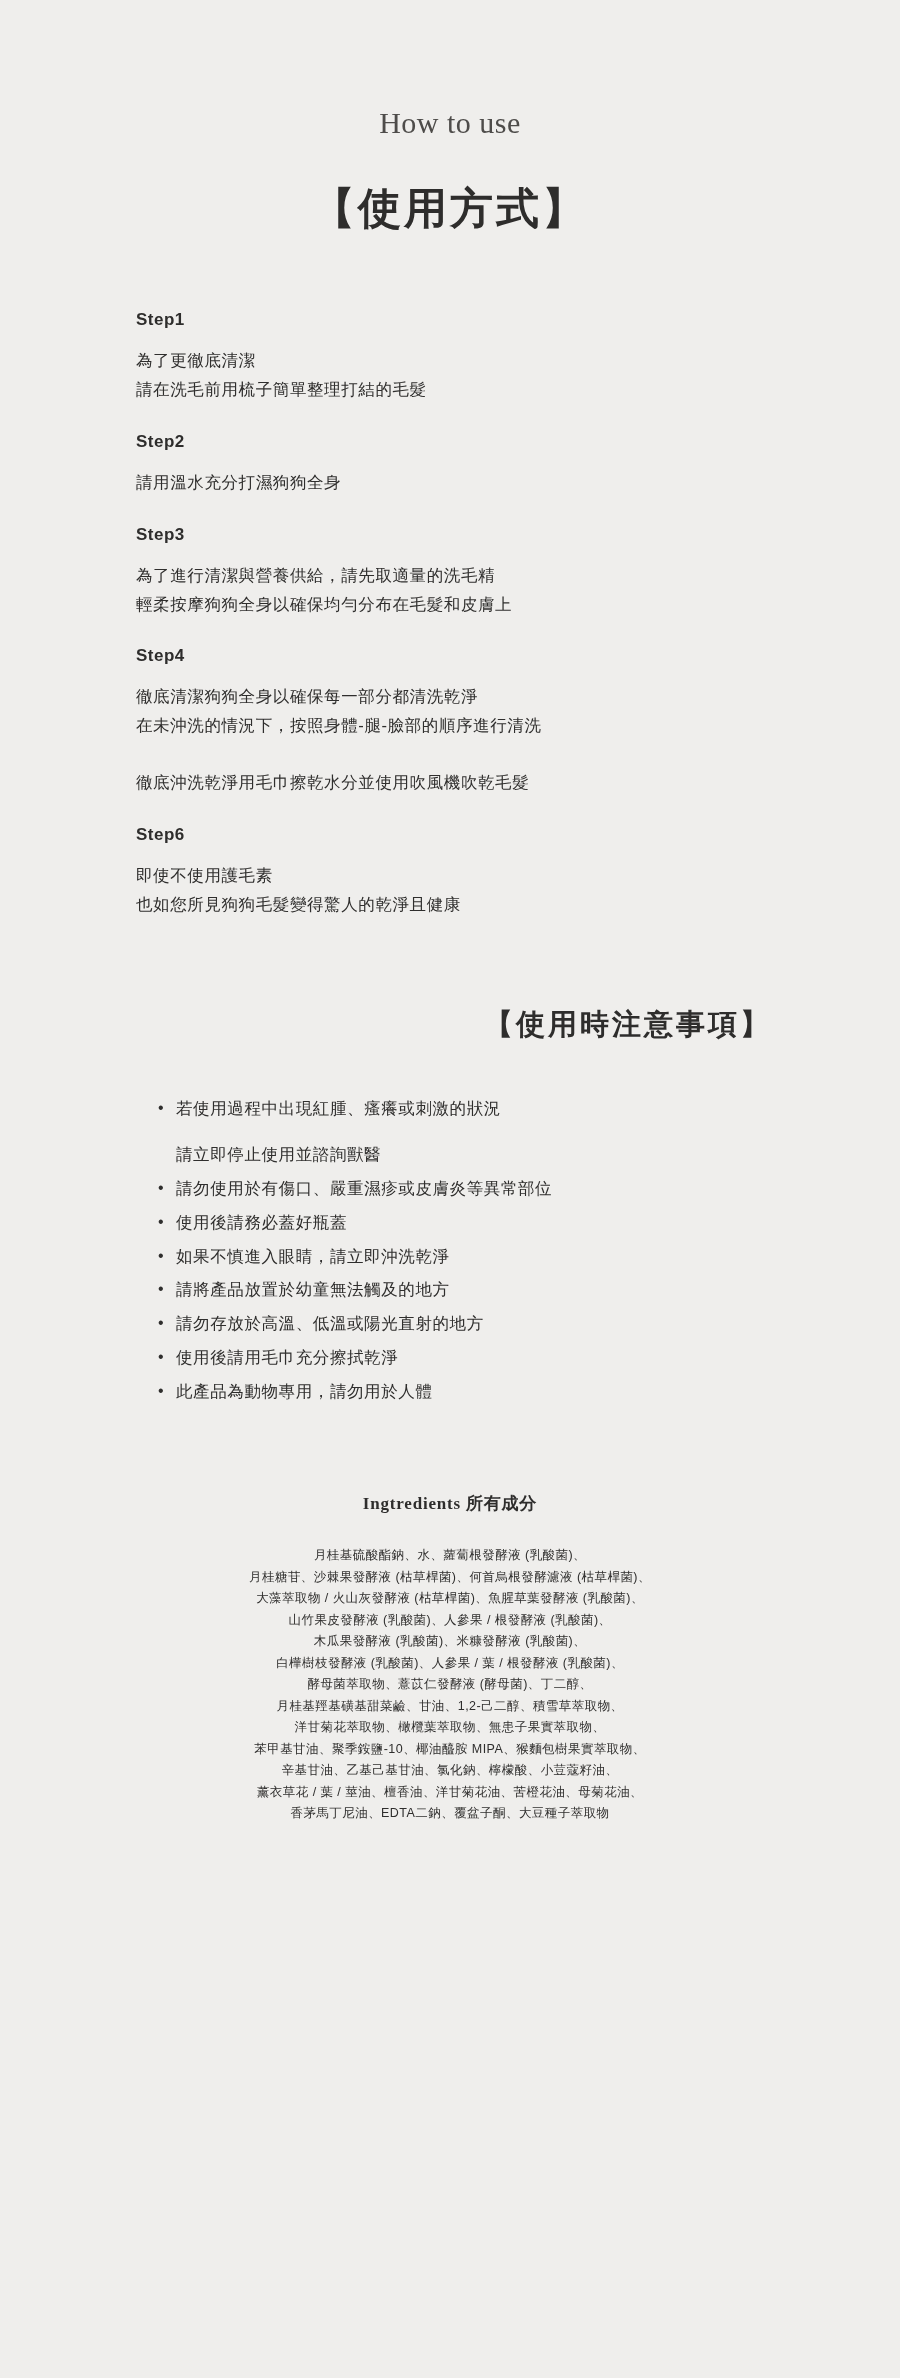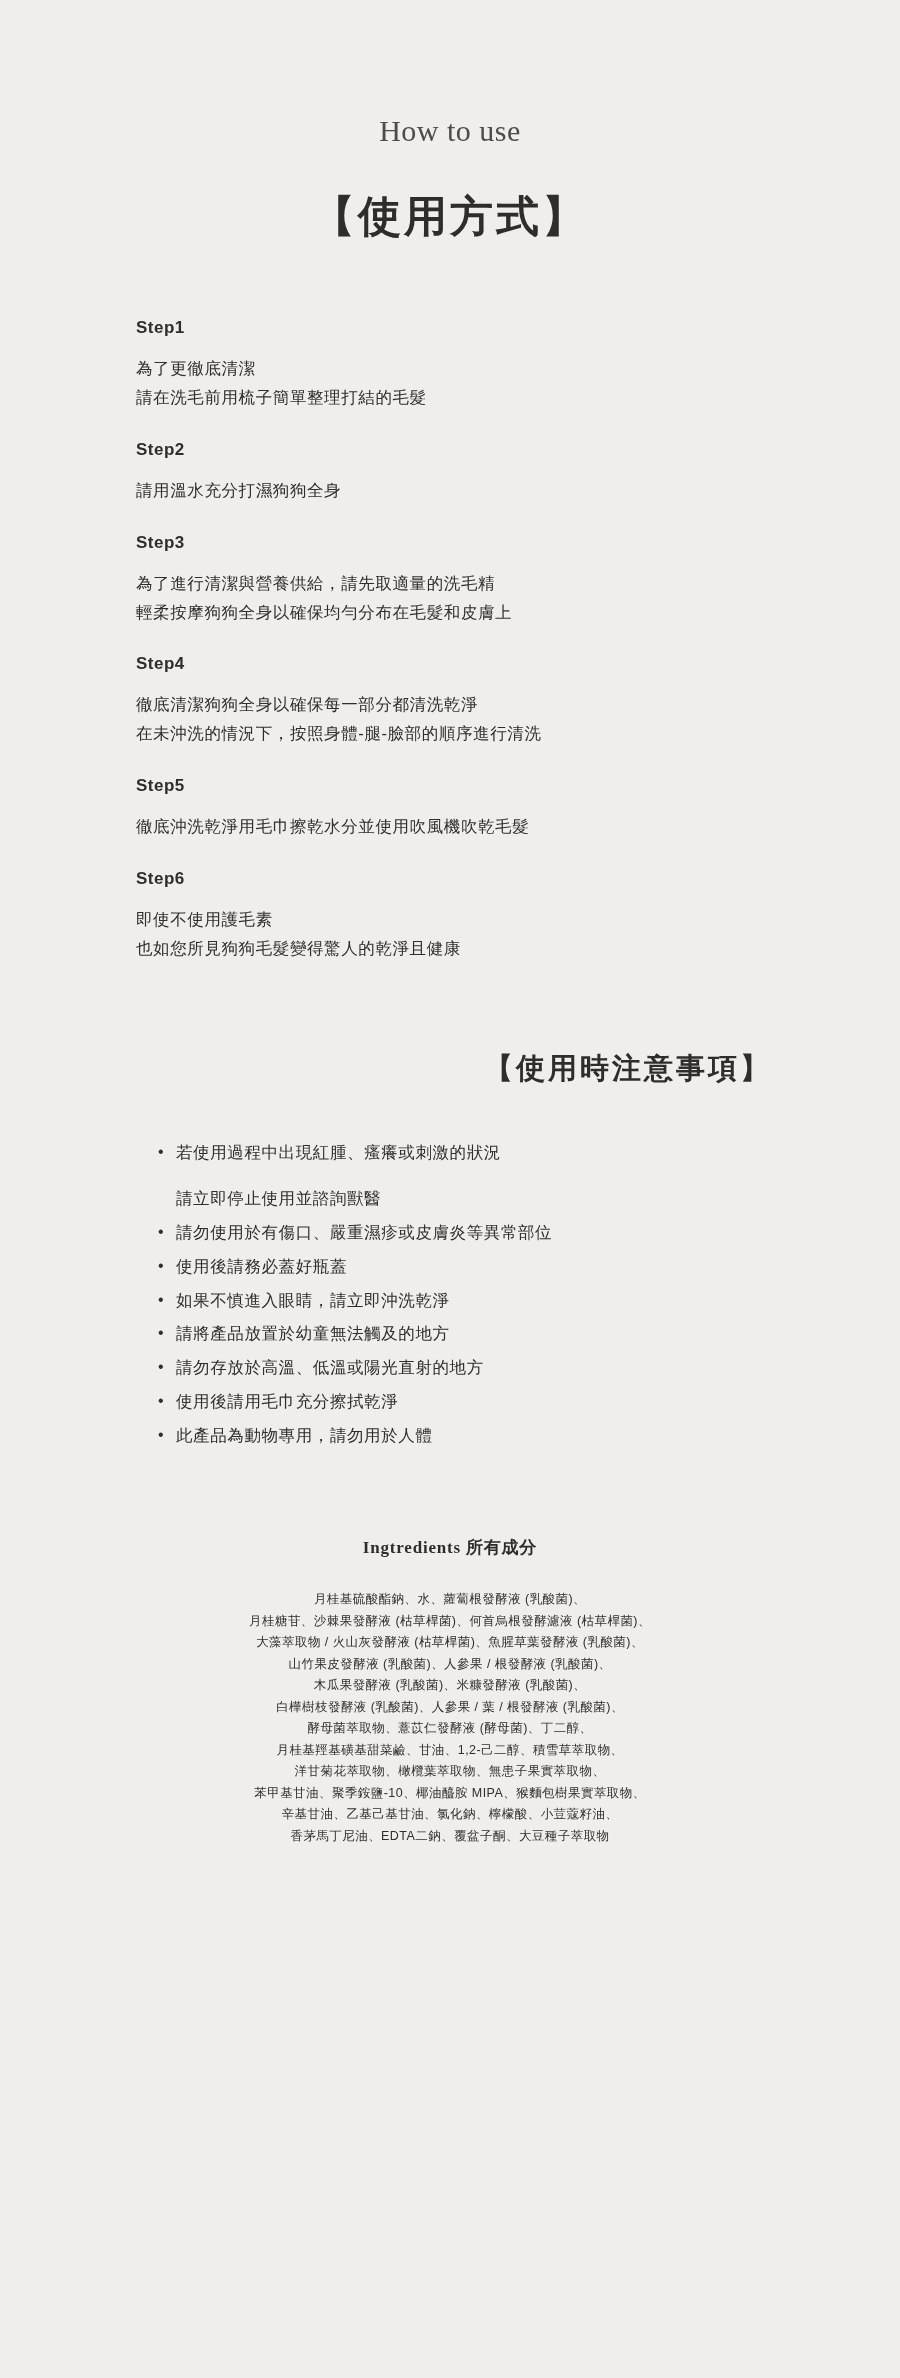--- a/index.html
+++ b/index.html
@@ -14,21 +14,21 @@
     position: relative;
     width: 900px;
     height: 2378px;
     background: #efeeec;
     margin: 0 auto;
     overflow: hidden;
   }
   .inner {
     width: 900px;
     box-sizing: border-box;
-    padding: 8px 128px;
+    padding: 0 128px;
   }
 
   
   .script-title {
     text-align: center;
     font-family: "Liberation Serif", serif;
     font-size: 30px;
     font-weight: 400;
     color: #4e4c4a;
     letter-spacing: 0.5px;
@@ -151,21 +151,20 @@
         <div class="step-line">輕柔按摩狗狗全身以確保均勻分布在毛髮和皮膚上</div>
       </div>
 
       <div class="step-block">
         <div class="step-label">Step4</div>
         <div class="step-line">徹底清潔狗狗全身以確保每一部分都清洗乾淨</div>
         <div class="step-line">在未沖洗的情況下，按照身體-腿-臉部的順序進行清洗</div>
       </div>
 
       <div class="step-block">
-        <div class="step-label">Step5</div>
         <div class="step-line">徹底沖洗乾淨用毛巾擦乾水分並使用吹風機吹乾毛髮</div>
       </div>
 
       <div class="step-block">
         <div class="step-label">Step6</div>
         <div class="step-line">即使不使用護毛素</div>
         <div class="step-line">也如您所見狗狗毛髮變得驚人的乾淨且健康</div>
       </div>
 
     </div>
@@ -215,17 +214,18 @@
       <div class="ing-line">月桂糖苷、沙棘果發酵液 (枯草桿菌)、何首烏根發酵濾液 (枯草桿菌)、</div>
       <div class="ing-line">大藻萃取物 / 火山灰發酵液 (枯草桿菌)、魚腥草葉發酵液 (乳酸菌)、</div>
       <div class="ing-line">山竹果皮發酵液 (乳酸菌)、人參果 / 根發酵液 (乳酸菌)、</div>
       <div class="ing-line">木瓜果發酵液 (乳酸菌)、米糠發酵液 (乳酸菌)、</div>
       <div class="ing-line">白樺樹枝發酵液 (乳酸菌)、人參果 / 葉 / 根發酵液 (乳酸菌)、</div>
       <div class="ing-line">酵母菌萃取物、薏苡仁發酵液 (酵母菌)、丁二醇、</div>
       <div class="ing-line">月桂基羥基磺基甜菜鹼、甘油、1,2-己二醇、積雪草萃取物、</div>
       <div class="ing-line">洋甘菊花萃取物、橄欖葉萃取物、無患子果實萃取物、</div>
       <div class="ing-line">苯甲基甘油、聚季銨鹽-10、椰油醯胺 MIPA、猴麵包樹果實萃取物、</div>
       <div class="ing-line">辛基甘油、乙基己基甘油、氯化鈉、檸檬酸、小荳蔻籽油、</div>
+      <div class="ing-line">薰衣草花 / 葉 / 莖油、檀香油、洋甘菊花油、苦橙花油、母菊花油、</div>
       <div class="ing-line">香茅馬丁尼油、EDTA二鈉、覆盆子酮、大豆種子萃取物</div>
     </div>
 
   </div>
 </div>
 
 </body></html>

